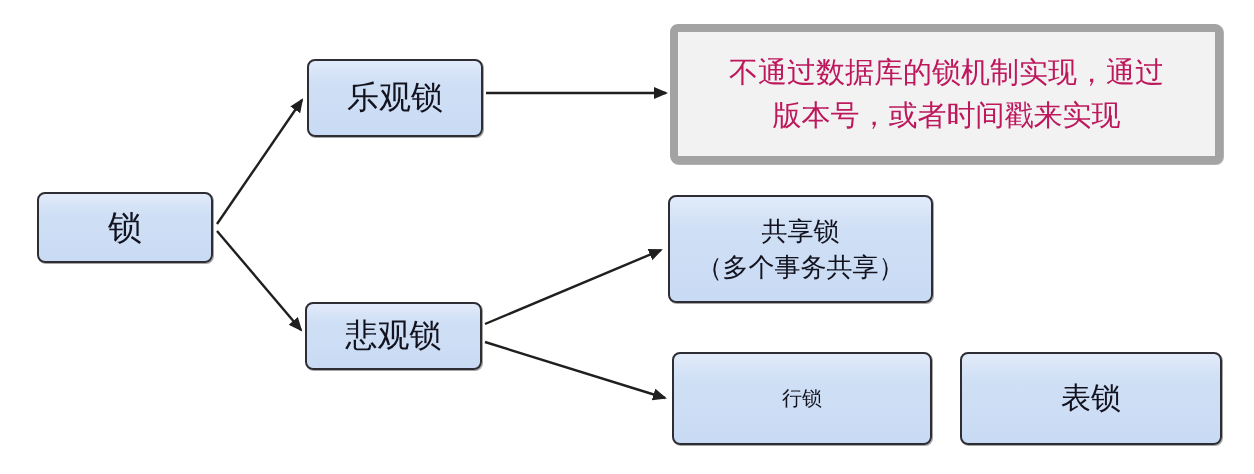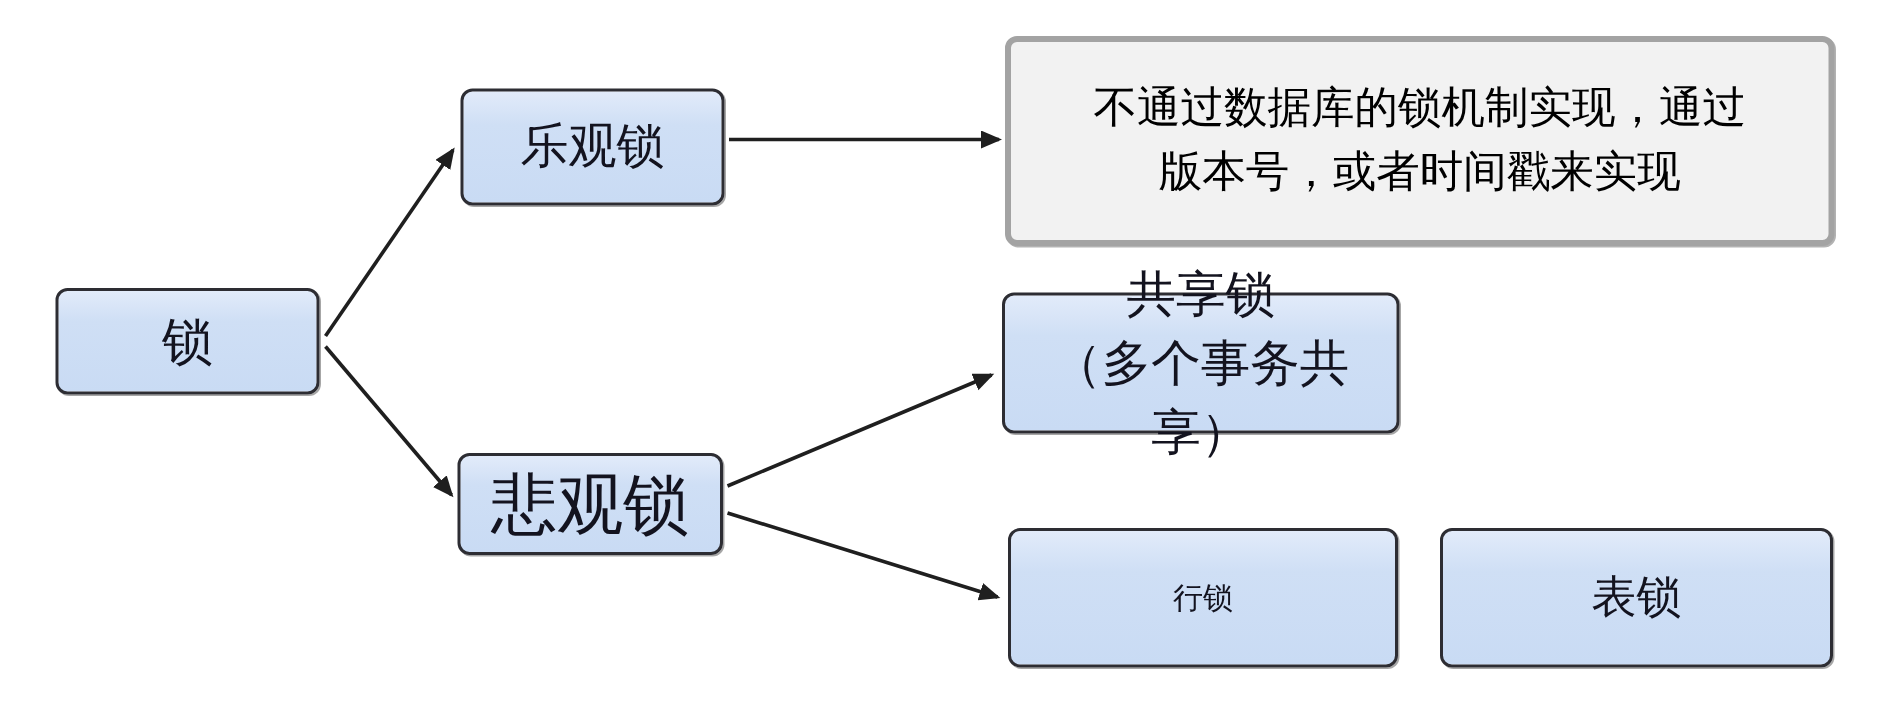--- a/index.html
+++ b/index.html
@@ -33,30 +33,30 @@
     color: #13131f;
     white-space: pre-line;
   }
   .node.blue {
     background: linear-gradient(180deg, #e2ebfa 0%, #cfdff5 30%, #c9dbf4 100%);
     border: 2.5px solid #2d2d33;
     box-shadow: 1px 1px 0 rgba(0,0,0,0.35);
   }
   .node.gray {
     background: #f2f2f2;
-    border: 4px solid #a3a3a3;
-    color: #000000;
+    border: 8px solid #a3a3a3;
+    color: #be185d;
     box-shadow: 1px 1px 0 rgba(0,0,0,0.3);
   }
   
   #node-lock        { left: 37px;  top: 192px; width: 176px; height: 71px;  font-size: 34px; }
   #node-optimistic  { left: 307px; top: 59px;  width: 176px; height: 78px;  font-size: 32px; }
-  #node-pessimistic { left: 305px; top: 302px; width: 177px; height: 68px;  font-size: 44px; }
+  #node-pessimistic { left: 305px; top: 302px; width: 177px; height: 68px;  font-size: 32px; }
   #node-note        { left: 670px; top: 24px;  width: 553px; height: 140px; font-size: 29px; line-height: 1.5; }
-  #node-shared      { left: 668px; top: 195px; width: 265px; height: 94px;  font-size: 33px; line-height: 1.4; }
+  #node-shared      { left: 668px; top: 195px; width: 265px; height: 108px;  font-size: 26px; line-height: 1.4; }
   #node-exclusive   { left: 955px; top: 196px; width: 267px; height: 94px;  font-size: 26px; line-height: 1.4; }
   #node-row         { left: 672px; top: 352px; width: 260px; height: 93px;  font-size: 20px; }
   #node-table       { left: 960px; top: 352px; width: 262px; height: 93px;  font-size: 30px; text-align: right; }
 </style>
 </head>
 <body>
 
 <div class="canvas">
 
   <svg class="edges" viewBox="0 0 1254 474">

